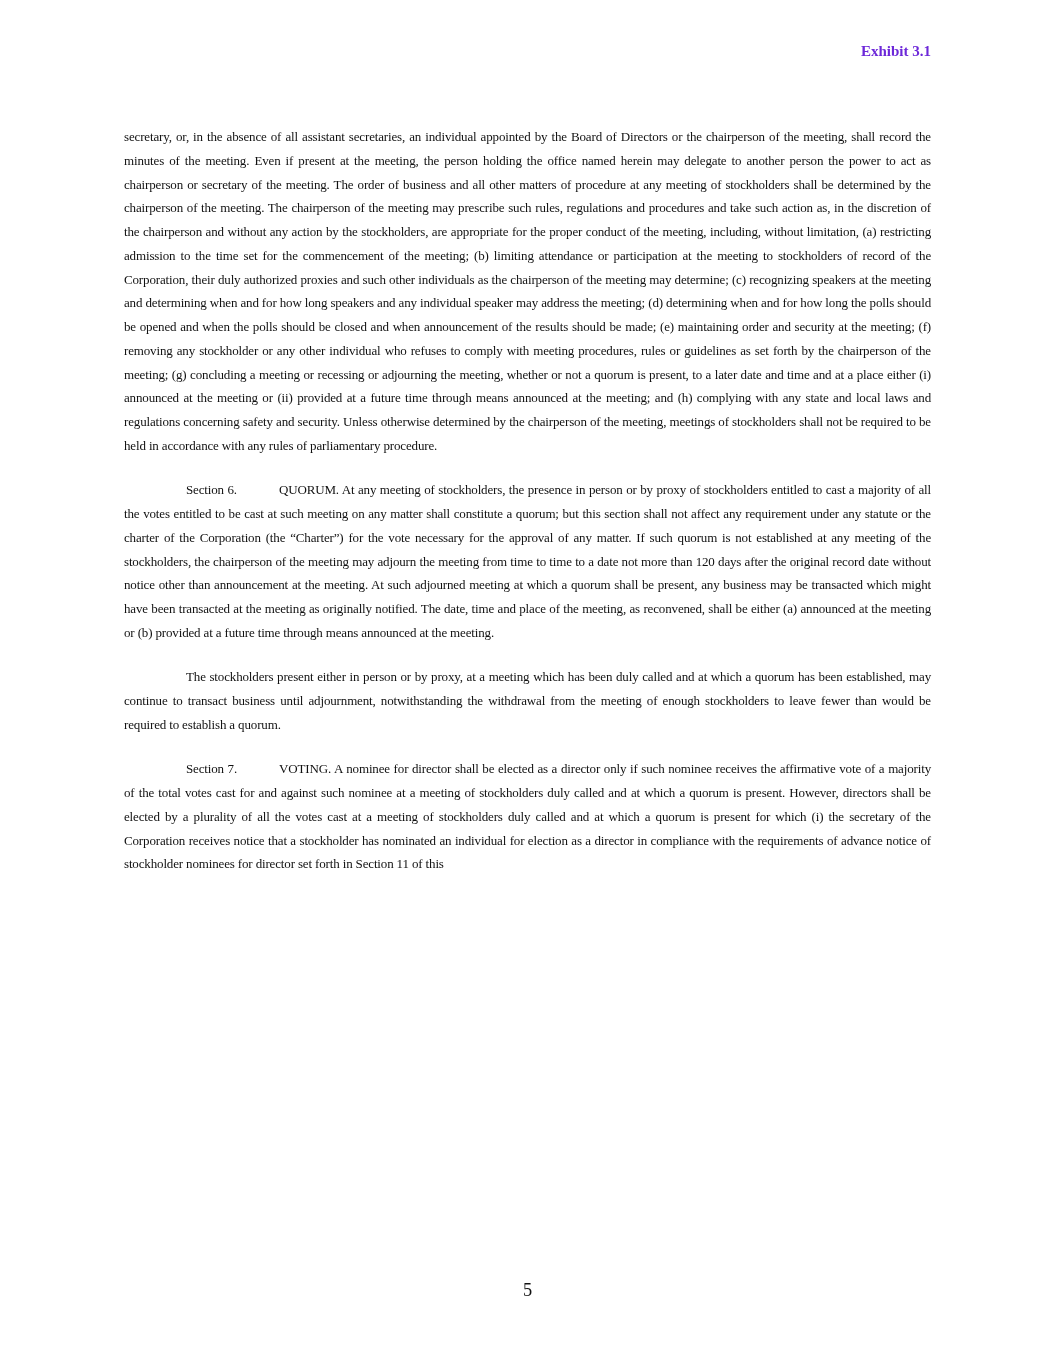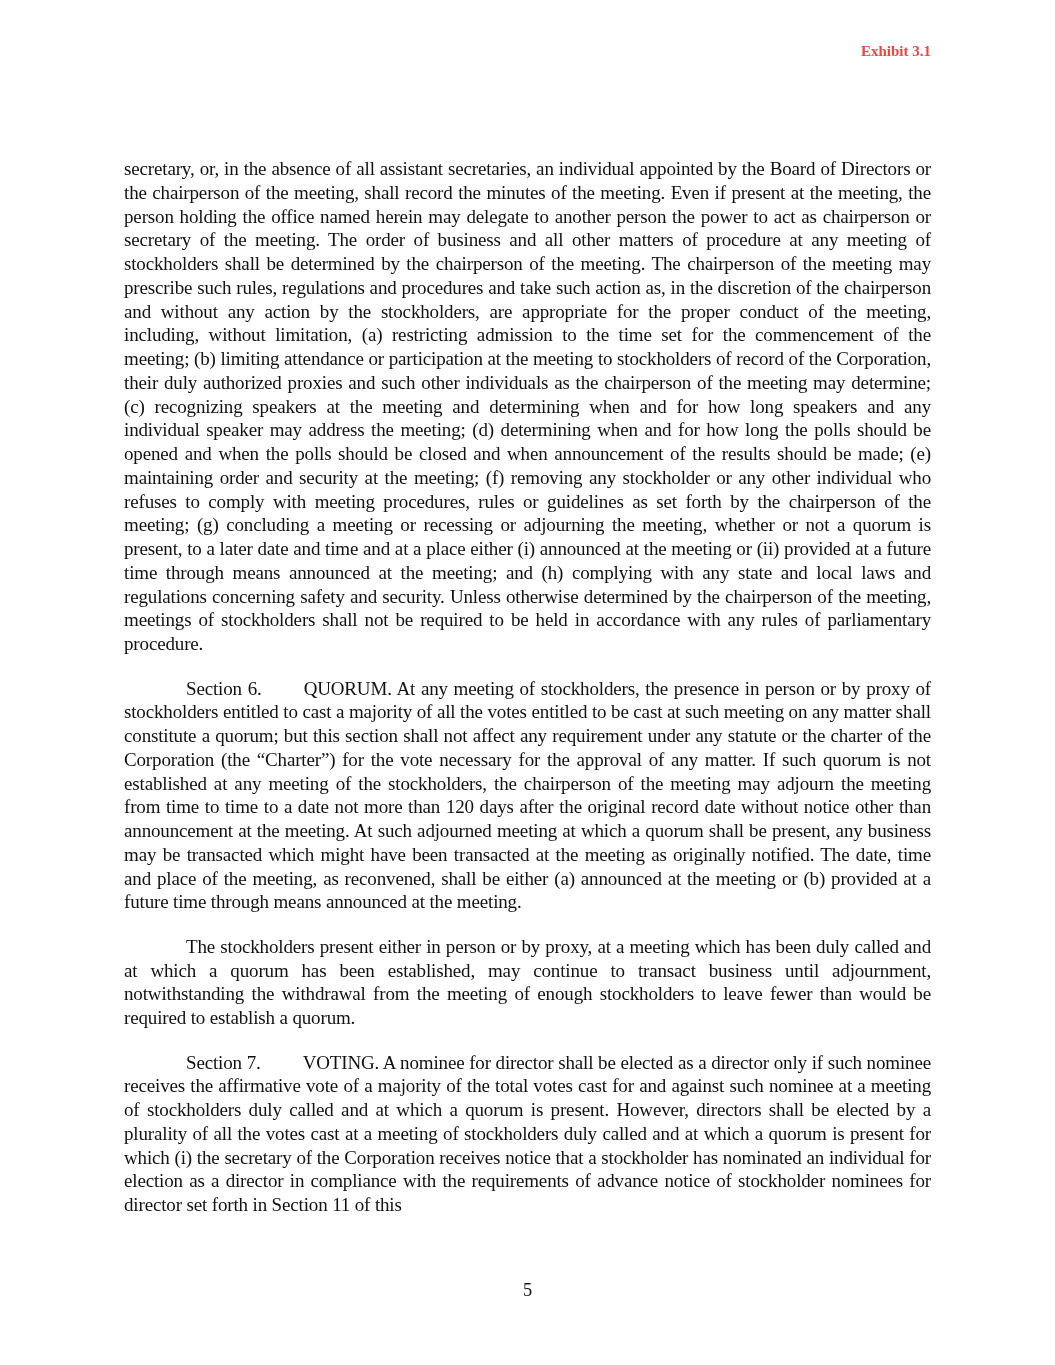--- a/index.html
+++ b/index.html
@@ -4,27 +4,26 @@
 <style>
   html, body { margin: 0; padding: 0; background: #ffffff; }
   body { width: 1055px; height: 1365px; position: relative; overflow: hidden; }
   .page {
     position: absolute; left: 0; top: 0; width: 1055px; height: 1365px;
     background: #ffffff; color: #111111;
     font-family: "Liberation Serif", "DejaVu Serif", serif;
   }
   .exhibit {
     position: absolute; right: 124px; top: 43px;
-    font-weight: bold; font-size: 15px; color: #ef4444;
+    font-weight: bold; font-size: 15px; color: #6d28d9;
   }
   .body-text {
     position: absolute; left: 124px; top: 125px; width: 807px;
-    font-size: 19px; line-height: 23.75px; text-align: justify;
+    font-size: 13px; line-height: 23.75px; text-align: justify;
     letter-spacing: -0.15px;
-    margin-top: 32px;
   }
   .body-text p { margin: 0 0 20.8px 0; }
   .indent { display: inline-block; width: 62px; }
   .sec-gap { display: inline-block; width: 42px; }
   .u { }
   .page-number {
     position: absolute; left: 0; width: 1055px; top: 1280px;
     text-align: center; font-size: 18.4px;
   }
 </style>

